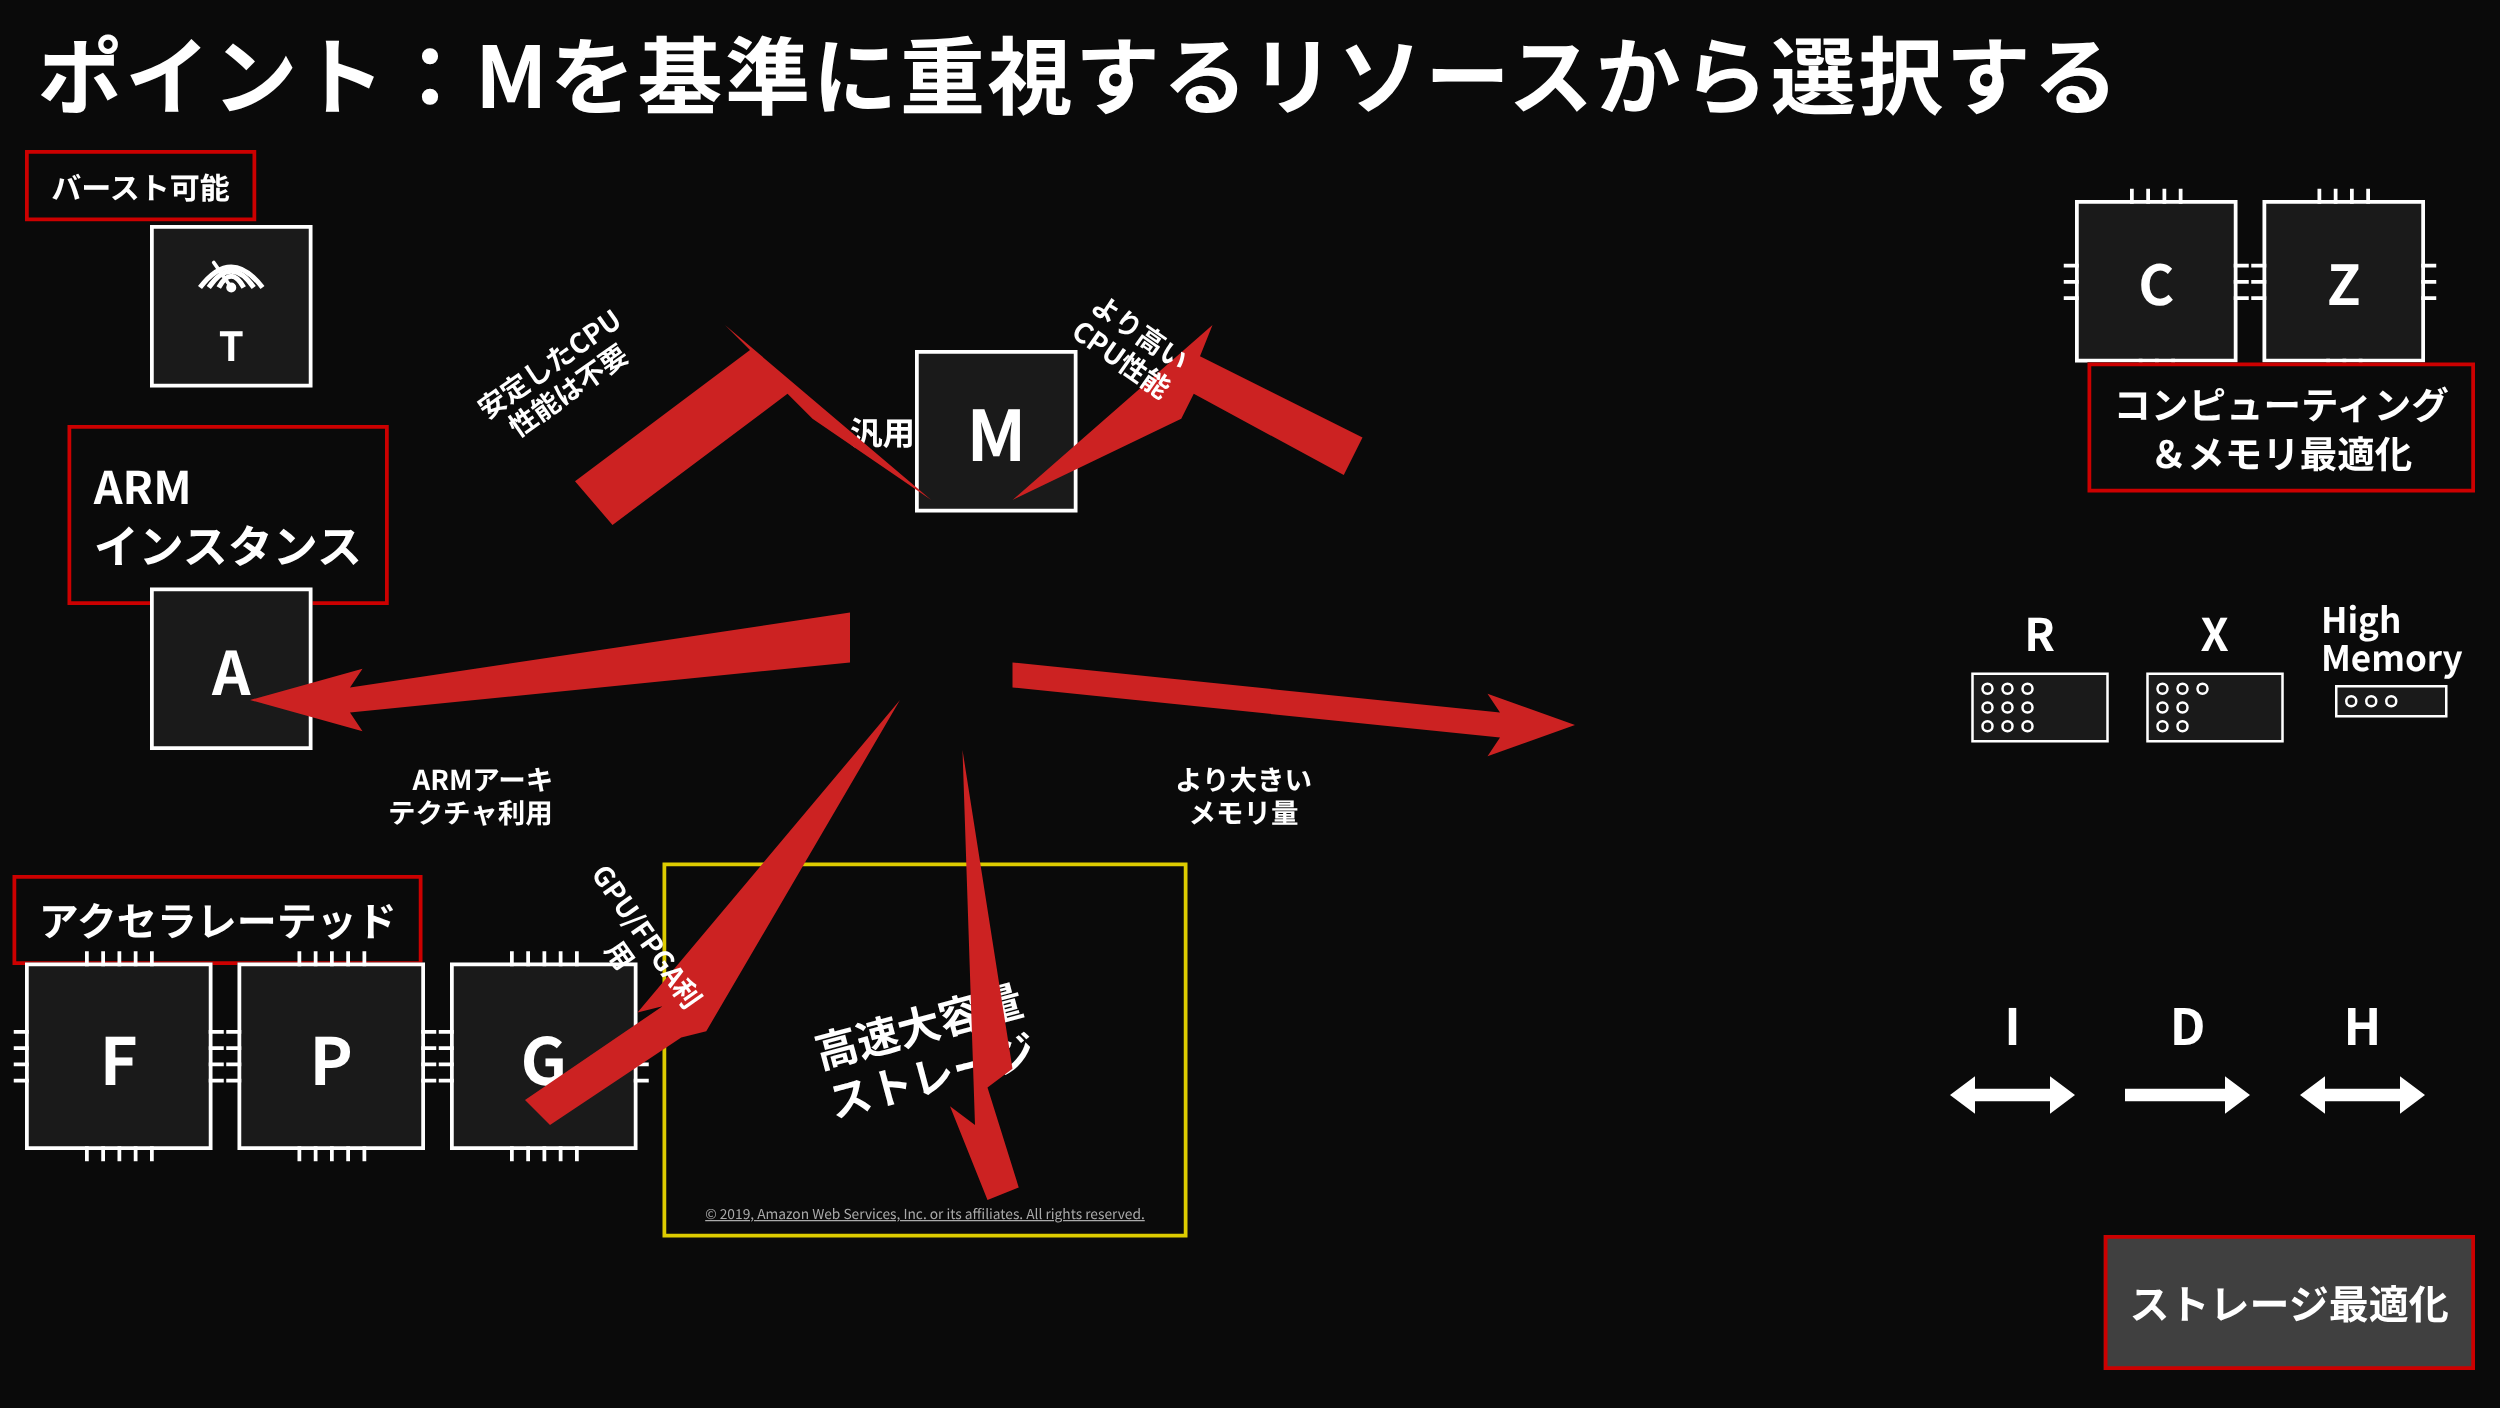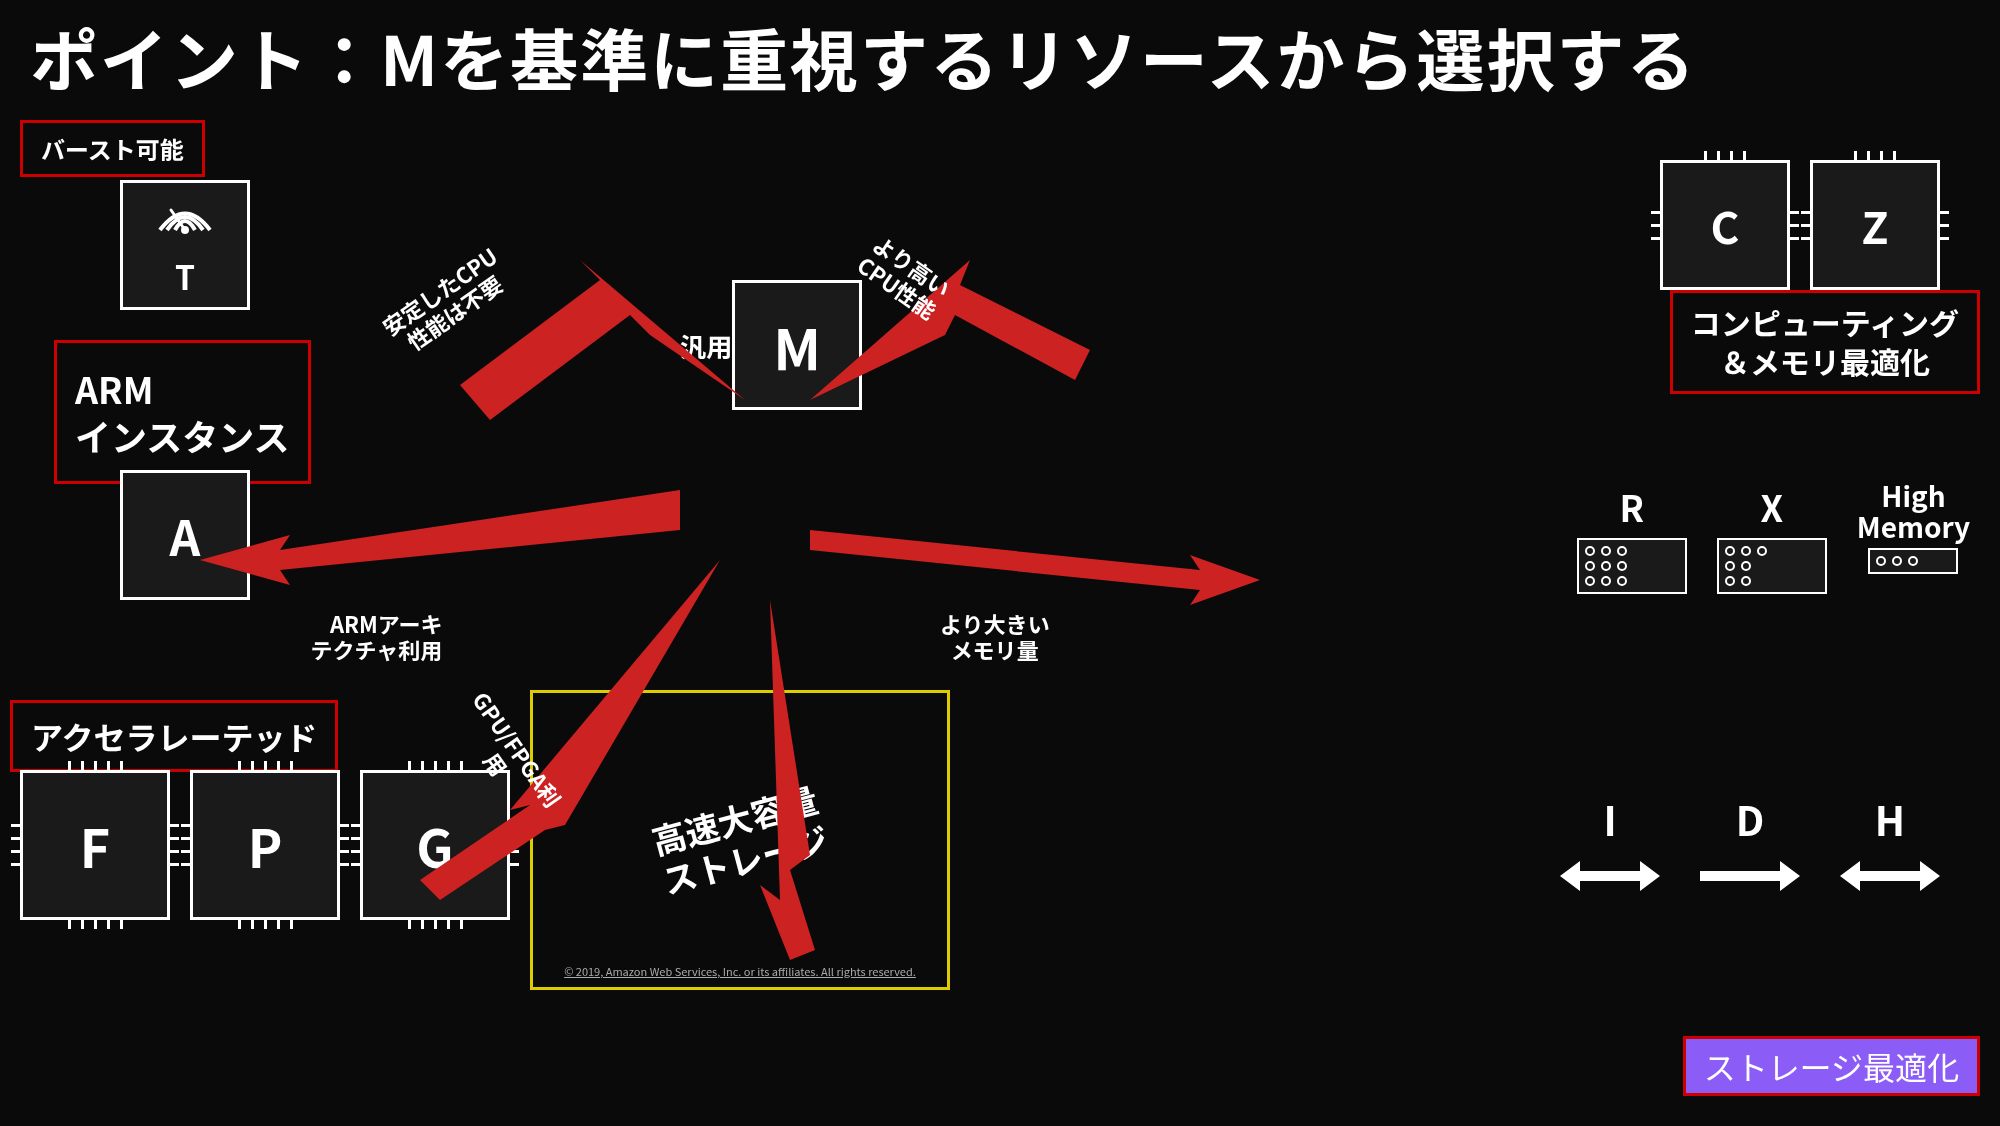--- a/index.html
+++ b/index.html
@@ -293,24 +293,24 @@
       color: #aaa;
       text-decoration: underline;
     }
 
     
     .storage-label {
       position: absolute;
       bottom: 30px;
       right: 20px;
       border: 3px solid #cc0000;
-      padding: 4px 18px;
+      padding: 28px 18px;
       font-size: 32px;
-      font-weight: normal;
-      background: #8b5cf6;
+      font-weight: bold;
+      background: #404040;
     }
 
     
     .arrows-svg {
       position: absolute;
       top: 0;
       left: 0;
       width: 2000px;
       height: 1126px;
       pointer-events: none;
@@ -322,21 +322,21 @@
       font-size: 22px;
       font-weight: bold;
       text-align: center;
       line-height: 1.2;
     }
 
     
     .high-memory-label {
       font-size: 28px;
       font-weight: bold;
-      text-align: center;
+      text-align: left;
       line-height: 1.1;
     }
 
     
     .idh-boxes {
       position: absolute;
       top: 680px;
       right: 60px;
       display: flex;
       gap: 40px;

